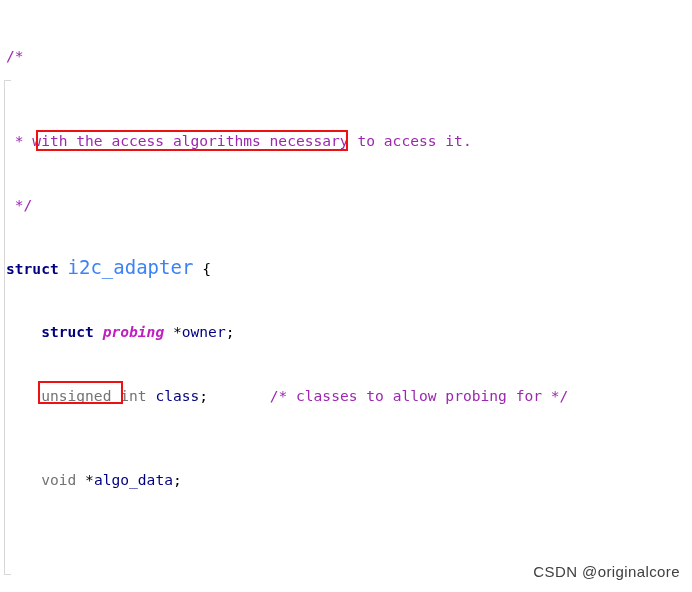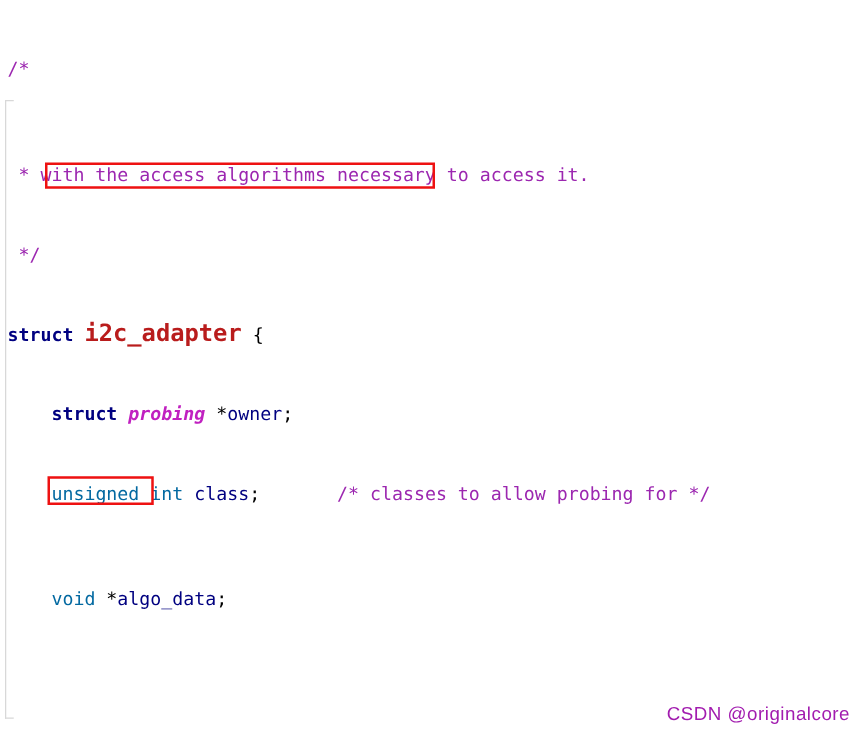--- a/index.html
+++ b/index.html
@@ -50,47 +50,47 @@
     white-space: pre;
     font-family: "DejaVu Sans Mono", "Liberation Mono", monospace;
     letter-spacing: 0px;
   }
 
   .line { height: 21.2px; white-space: pre; }
 
   
   .cm   { color: #9C27B0; }                      
   .kw   { color: #000080; font-weight: bold; text-align: right; }   
-  .ty   { color: #0369a1; }                      
+  .ty   { color: #737373; }                      
   .id   { color: #000080; font-weight: normal; }   
   .it   { color: #C020C0; font-style: italic; font-weight: bold; }                      
   .op   { color: #000000; }                      
 
   
   .bigname {
-    color: #b91c1c;
-    font-weight: bold;
+    color: #3b82f6;
+    font-weight: normal;
     font-size: 19px;
   }
 
   
   .hl-box {
     position: absolute;
     border: 2px solid #EE1111;
     box-sizing: border-box;
     pointer-events: none;
     background: transparent;
   }
 
   
   .watermark {
     position: absolute;
     right: 12px;
     bottom: 12px;
-    color: #a21caf;
+    color: #404040;
     font-size: 15px;
     font-family: "Liberation Sans", sans-serif;
     letter-spacing: 0.4px;
     white-space: nowrap;
   }
 </style>
 </head>
 <body>
 
 <div id="code-root">

